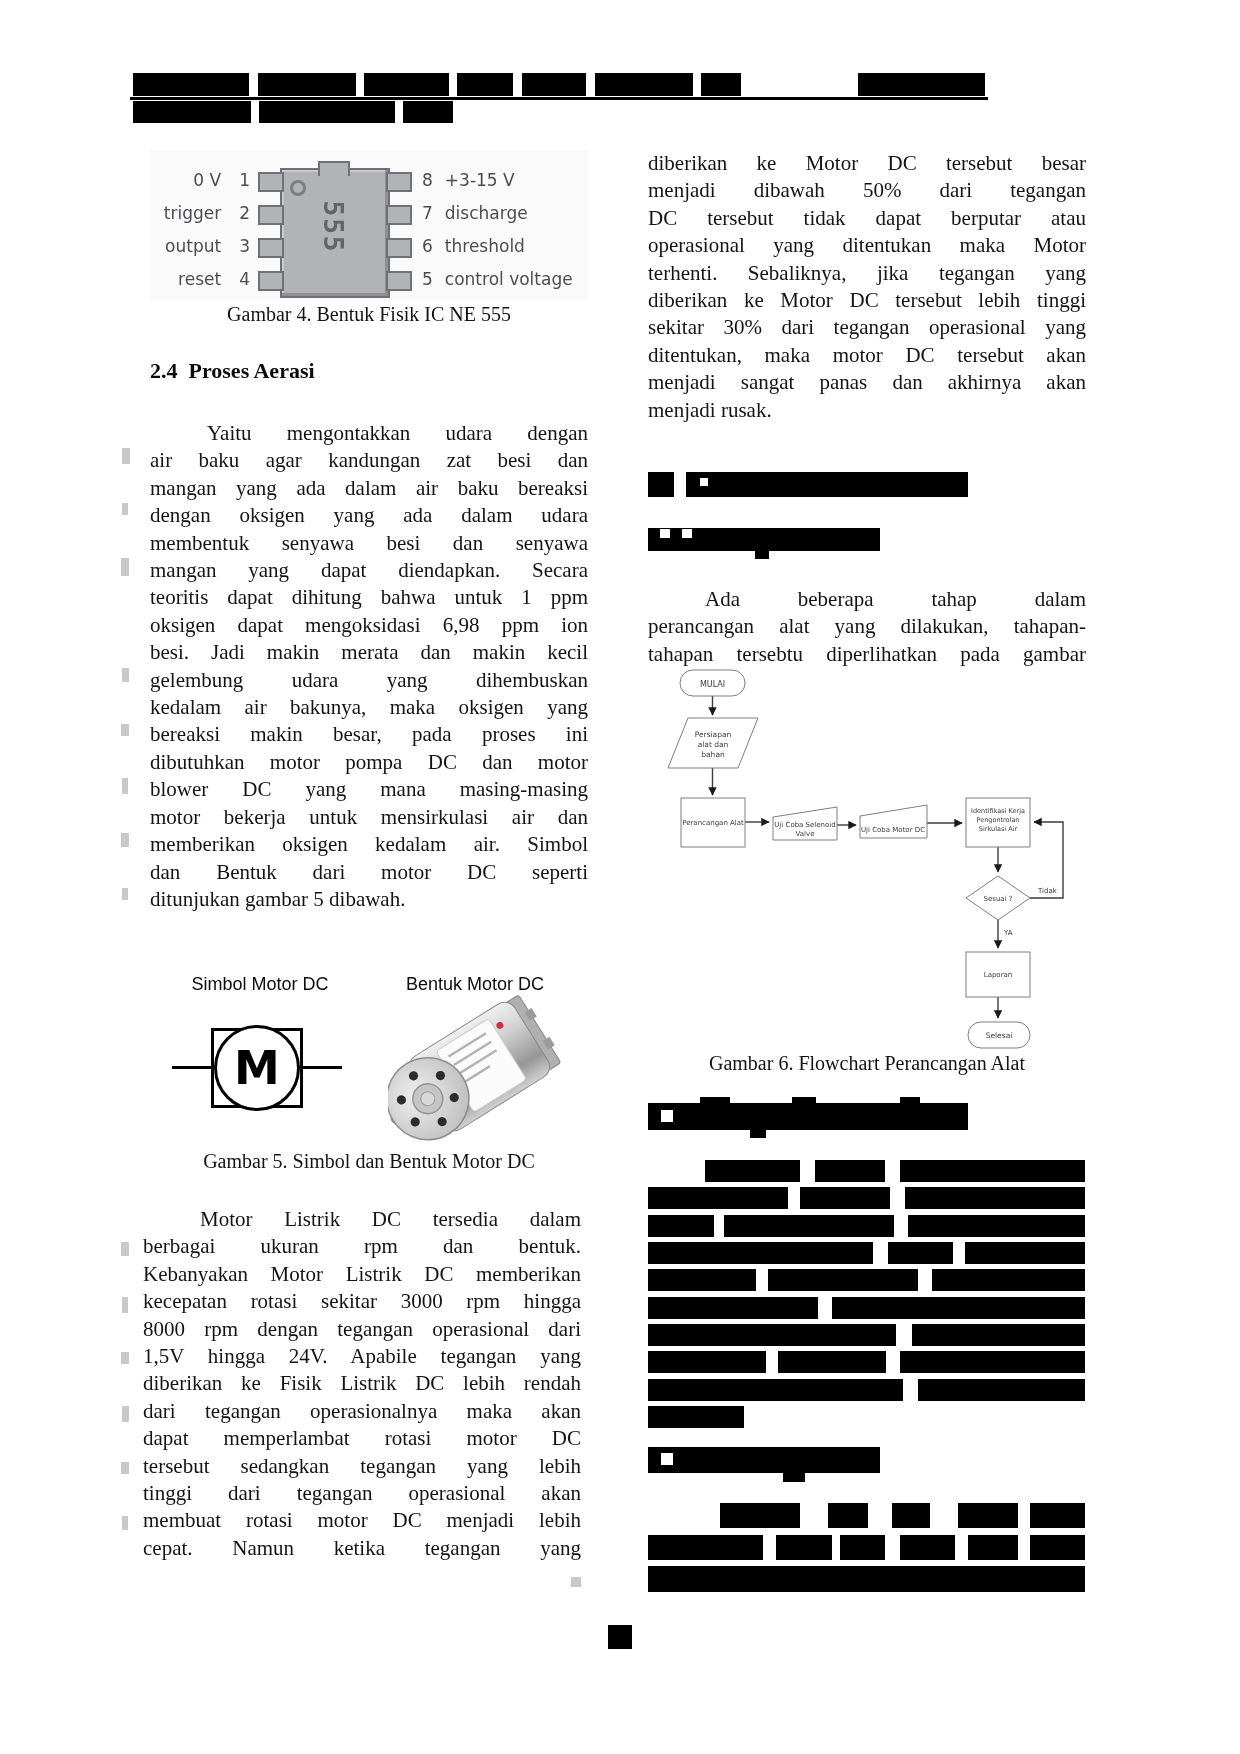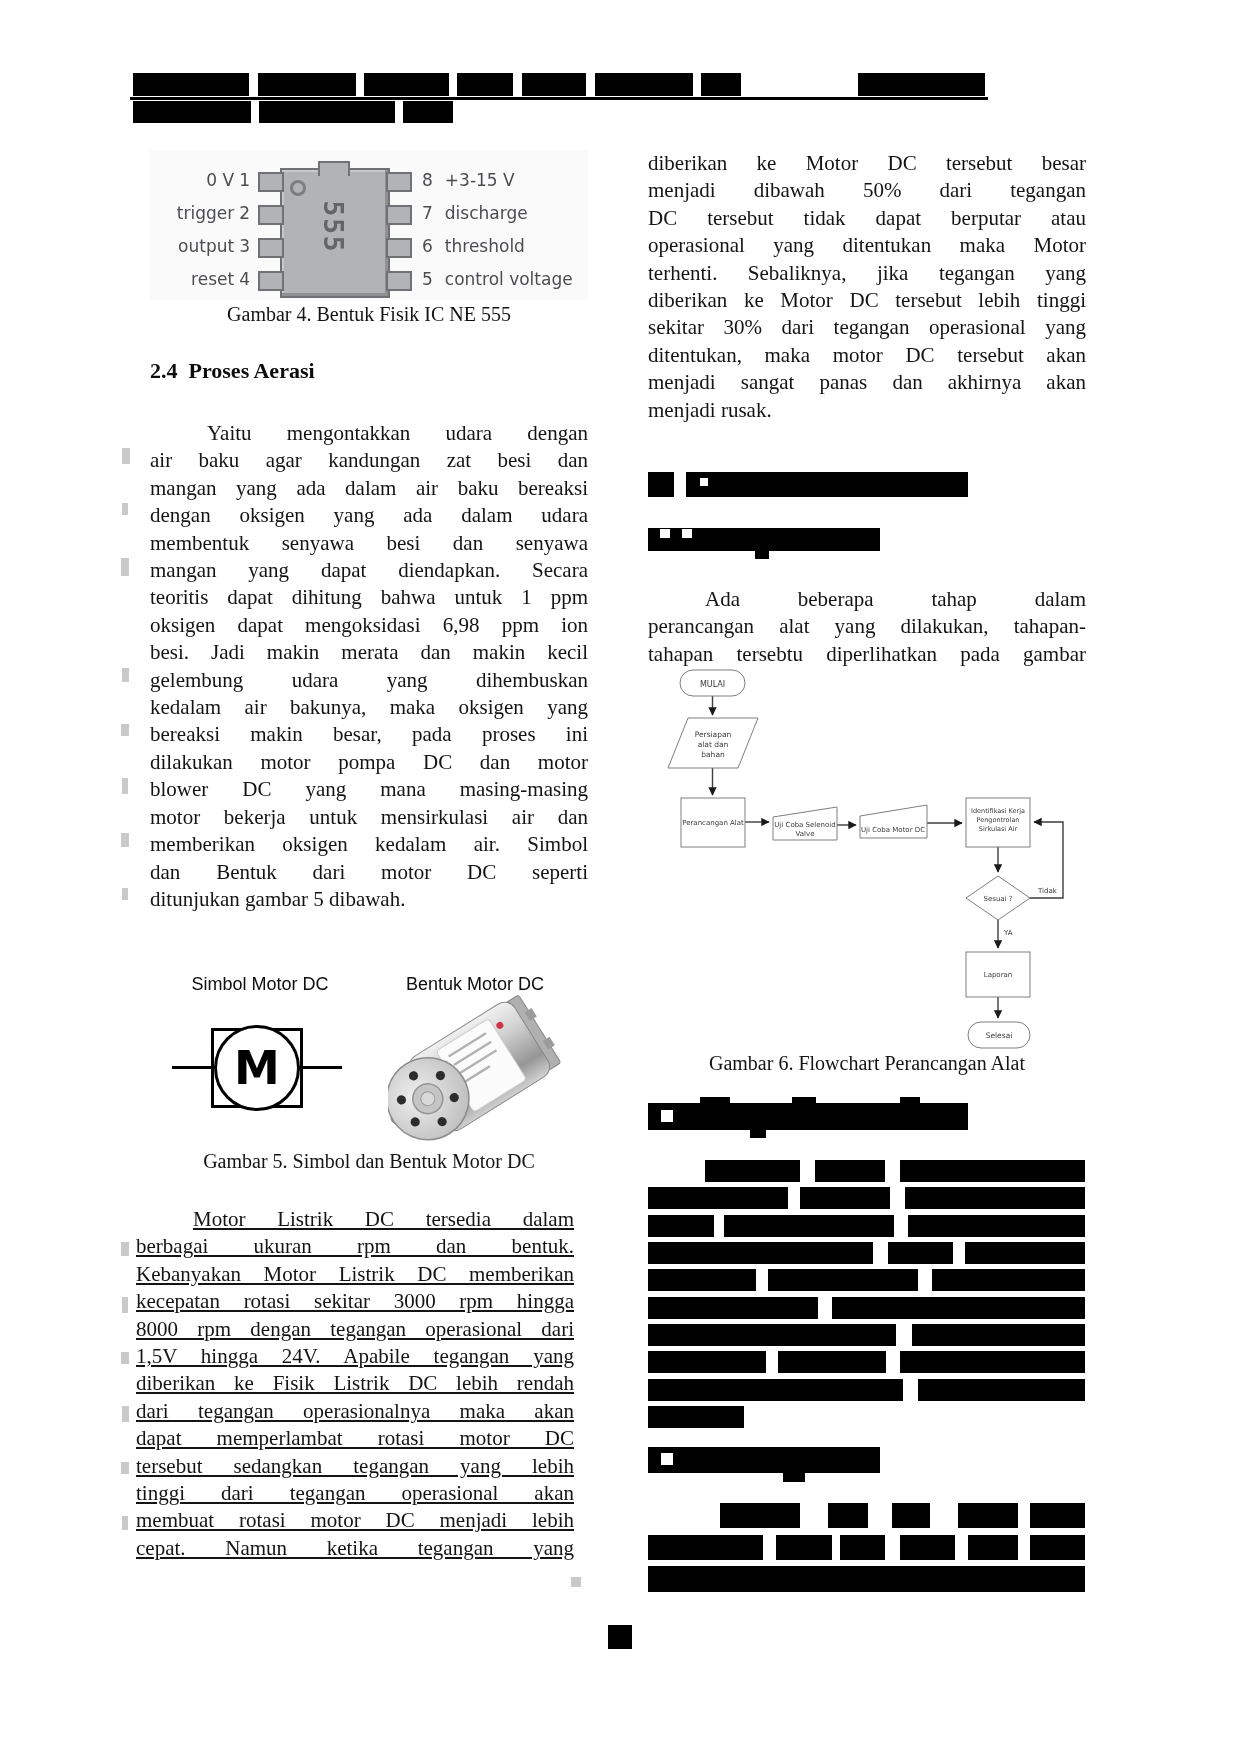--- a/index.html
+++ b/index.html
@@ -26,21 +26,21 @@
         border:2px solid #6f7174;box-shadow:inset -3px -3px 0 #8e9093, inset 2px 2px 0 #c6c8ca;}
   #chip-notch{position:absolute;left:168px;top:11px;width:28px;height:13px;background:#b1b3b6;
         border:2px solid #6f7174;border-bottom:none;}
   #pin1-dot{position:absolute;left:140px;top:30px;width:10px;height:10px;border:3px solid #7c7e81;border-radius:50%;}
   #chip-label{position:absolute;left:148px;top:62px;width:70px;text-align:center;
         transform:rotate(90deg);font-family:"DejaVu Sans Mono", monospace;font-size:26px;
         letter-spacing:2px;color:#63656a;font-weight:bold;}
   .pin-stub{position:absolute;width:22px;height:16px;background:#b1b3b6;border:2px solid #6f7174;}
   .pin-row{position:absolute;height:24px;display:flex;align-items:center;
         font-family:"DejaVu Sans", sans-serif;font-size:17px;color:#4b4d50;}
-  .pin-row.left{left:0;width:100px;justify-content:flex-end;gap:5px;}
+  .pin-row.left{left:0;width:100px;justify-content:flex-end;gap:18px;}
   .pin-row.right{left:272px;width:166px;justify-content:flex-start;gap:12px;}
   
   .fig5-label{position:absolute;font-family:"Liberation Sans", sans-serif;font-weight:normal;
         font-size:18px;color:#0d0d0d;text-align:center;width:170px;}
   .msym{position:absolute;background:#000;}
   #msym-circle{position:absolute;left:214px;top:1025px;width:80px;height:80px;background:#fff;
         border:3px solid #000;border-radius:50%;z-index:2;text-align:center;line-height:80px;
         font-family:"DejaVu Sans", sans-serif;font-weight:bold;font-size:46px;color:#000;}
   
   #flow{position:absolute;left:600px;top:655px;}
@@ -199,21 +199,21 @@
       <div class="tline">mangan yang ada dalam air baku bereaksi</div>
       <div class="tline">dengan oksigen yang ada dalam udara</div>
       <div class="tline">membentuk senyawa besi dan senyawa</div>
       <div class="tline">mangan yang dapat diendapkan. Secara</div>
       <div class="tline">teoritis dapat dihitung bahwa untuk 1 ppm</div>
       <div class="tline">oksigen dapat mengoksidasi 6,98 ppm ion</div>
       <div class="tline">besi. Jadi makin merata dan makin kecil</div>
       <div class="tline">gelembung udara yang dihembuskan</div>
       <div class="tline">kedalam air bakunya, maka oksigen yang</div>
       <div class="tline">bereaksi makin besar, pada proses ini</div>
-      <div class="tline">dilakukan motor pompa DC dan motor</div>
+      <div class="tline">dibutuhkan motor pompa DC dan motor</div>
       <div class="tline">blower DC yang mana masing-masing</div>
       <div class="tline">motor bekerja untuk mensirkulasi air dan</div>
       <div class="tline">memberikan oksigen kedalam air. Simbol</div>
       <div class="tline">dan Bentuk dari motor DC seperti</div>
       <div class="tline last-left">ditunjukan gambar 5 dibawah.</div>
     </div>
 
   <div class="fig5-label" style="left:175px;top:974px;">Simbol Motor DC</div>
   <div class="fig5-label" style="left:390px;top:974px;">Bentuk Motor DC</div>
 
@@ -259,21 +259,21 @@
       <circle cx="-81" cy="13" r="4.6" fill="#2c2c2c"></circle>
       <circle cx="-35" cy="-13" r="4.6" fill="#2c2c2c"></circle>
       <circle cx="-35" cy="13" r="4.6" fill="#2c2c2c"></circle>
       <circle cx="-58" cy="0" r="15" fill="#c5c5c5" stroke="#939393" stroke-width="1.5"></circle>
       <circle cx="-58" cy="0" r="7" fill="#d8d8d8" stroke="#9a9a9a" stroke-width="1"></circle>
     </g>
   </svg>
 
   <div class="caption" style="left:150px;top:1150px;width:438px;">Gambar 5. Simbol dan Bentuk Motor DC</div>
 
-  <div class="para" style="left:136px;top:1206px;width:438px;text-decoration:underline;">
+  <div class="para" style="left:143px;top:1206px;width:438px;">
       <div class="tline indent">Motor Listrik DC tersedia dalam</div>
       <div class="tline">berbagai ukuran rpm dan bentuk.</div>
       <div class="tline">Kebanyakan Motor Listrik DC memberikan</div>
       <div class="tline">kecepatan rotasi  sekitar 3000 rpm hingga</div>
       <div class="tline">8000 rpm dengan tegangan operasional dari</div>
       <div class="tline">1,5V hingga 24V. Apabile tegangan yang</div>
       <div class="tline">diberikan ke Fisik Listrik DC lebih rendah</div>
       <div class="tline">dari tegangan operasionalnya maka akan</div>
       <div class="tline">dapat memperlambat rotasi motor DC</div>
       <div class="tline">tersebut sedangkan tegangan yang lebih</div>

